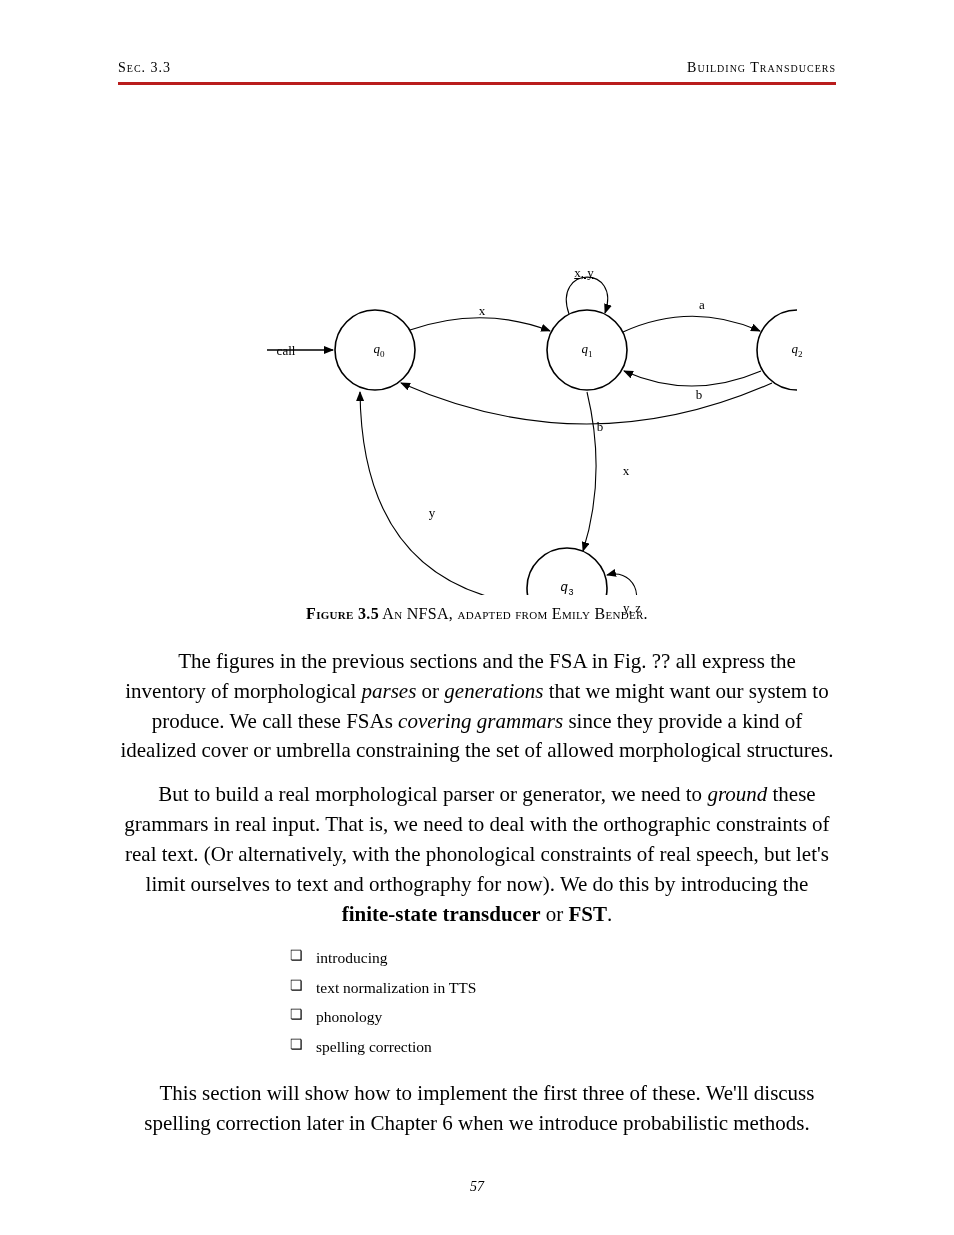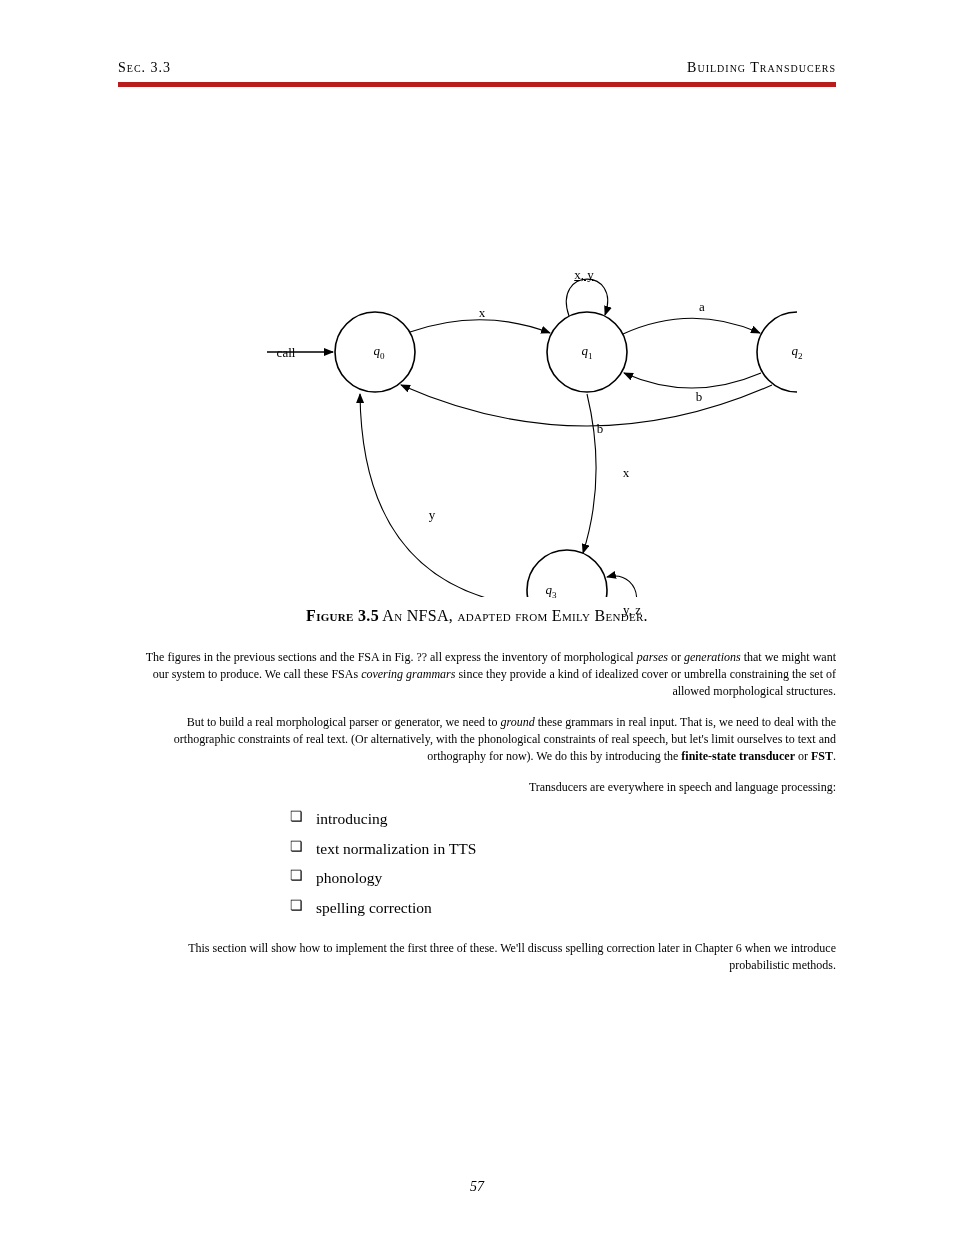--- a/index.html
+++ b/index.html
@@ -14,42 +14,42 @@
       padding: 60px 118px 60px 118px;
       box-sizing: border-box;
     }
     .header {
       display: flex;
       justify-content: space-between;
       font-variant: small-caps;
       font-size: 14px;
       letter-spacing: 1px;
       padding-bottom: 6px;
-      border-bottom: 5px solid #b91c1c;
+      border-bottom: 3px solid #b91c1c;
       margin-bottom: 40px;
     }
     .figure-container {
       position: relative;
       width: 640px;
       height: 470px;
       margin: 0 auto;
     }
     .figure-container svg {
       position: absolute;
       top: 0; left: 0;
     }
     .node-label {
       position: absolute;
       font-size: 13px;
       text-align: center;
     }
     .nl-q0 { left: 178px; top: 216px; width: 88px; }
     .nl-q1 { left: 390px; top: 216px; width: 80px; }
     .nl-q2 { left: 600px; top: 216px; width: 80px; }
-    .nl-q3 { left: 354px; top: 455px; width: 80px; }
+    .nl-q3 { left: 370px; top: 455px; width: 80px; font-family: Liberation Mono, monospace; }
     .edge-label {
       position: absolute;
       font-size: 13px;
       text-align: center;
     }
     .el-start { left: 104px; top: 218px; width: 50px; }
     .el-q0q1  { left: 300px; top: 178px; width: 50px; }
     .el-q1self { left: 402px; top: 140px; width: 50px; text-decoration: underline; }
     .el-q1q2a { left: 520px; top: 172px; width: 50px; }
     .el-q2q1b { left: 517px; top: 262px; width: 50px; }
@@ -59,24 +59,24 @@
     .el-q3q0  { left: 250px; top: 380px; width: 50px; }
     .figure-caption {
       text-align: center;
       font-size: 16px;
       margin-top: 10px;
       margin-bottom: 24px;
       font-variant: small-caps;
       letter-spacing: 0.3px;
     }
     .paragraph {
-      font-size: 12px;
+      font-size: 21px;
       line-height: 1.42;
       margin: 0 0 14px 0;
-      text-align: right;
+      text-align: center;
     }
     .paragraph.indent {
       text-indent: 20px;
     }
     .subheading {
       font-variant: small-caps;
       font-size: 14.5px;
       letter-spacing: 1px;
       margin-top: 22px;
       margin-bottom: 6px;
@@ -179,21 +179,20 @@
 
     <p class="paragraph indent">
       <span>The figures in the previous sections and the FSA in Fig. ?? all express the inventory of morphological </span><em class="it">parses</em><span> or </span><em class="it">generations</em><span> that we might want our system to produce. We call these FSAs </span><em class="it">covering grammars</em><span> since they provide a kind of idealized cover or umbrella constraining the set of allowed morphological structures.</span>
     </p>
 
     <p class="paragraph indent">
       <span>But to build a real morphological parser or generator, we need to </span><em class="it">ground</em><span> these grammars in real input. That is, we need to deal with the orthographic constraints of real text. (Or alternatively, with the phonological constraints of real speech, but let's limit ourselves to text and orthography for now). We do this by introducing the </span><strong>finite-state transducer</strong><span> or </span><strong>FST</strong><span>.</span>
     </p>
 
 
-    <p class="paragraph" style="margin-bottom:4px;">Transducers are everywhere in speech and language processing:</p>
 
     <ul class="bulleted">
       <li>introducing</li>
       <li>text normalization in TTS</li>
       <li>phonology</li>
       <li>spelling correction</li>
     </ul>
 
     <p class="paragraph indent">This section will show how to implement the first three of these. We'll discuss spelling correction later in Chapter 6 when we introduce probabilistic methods.</p>
   </div>

